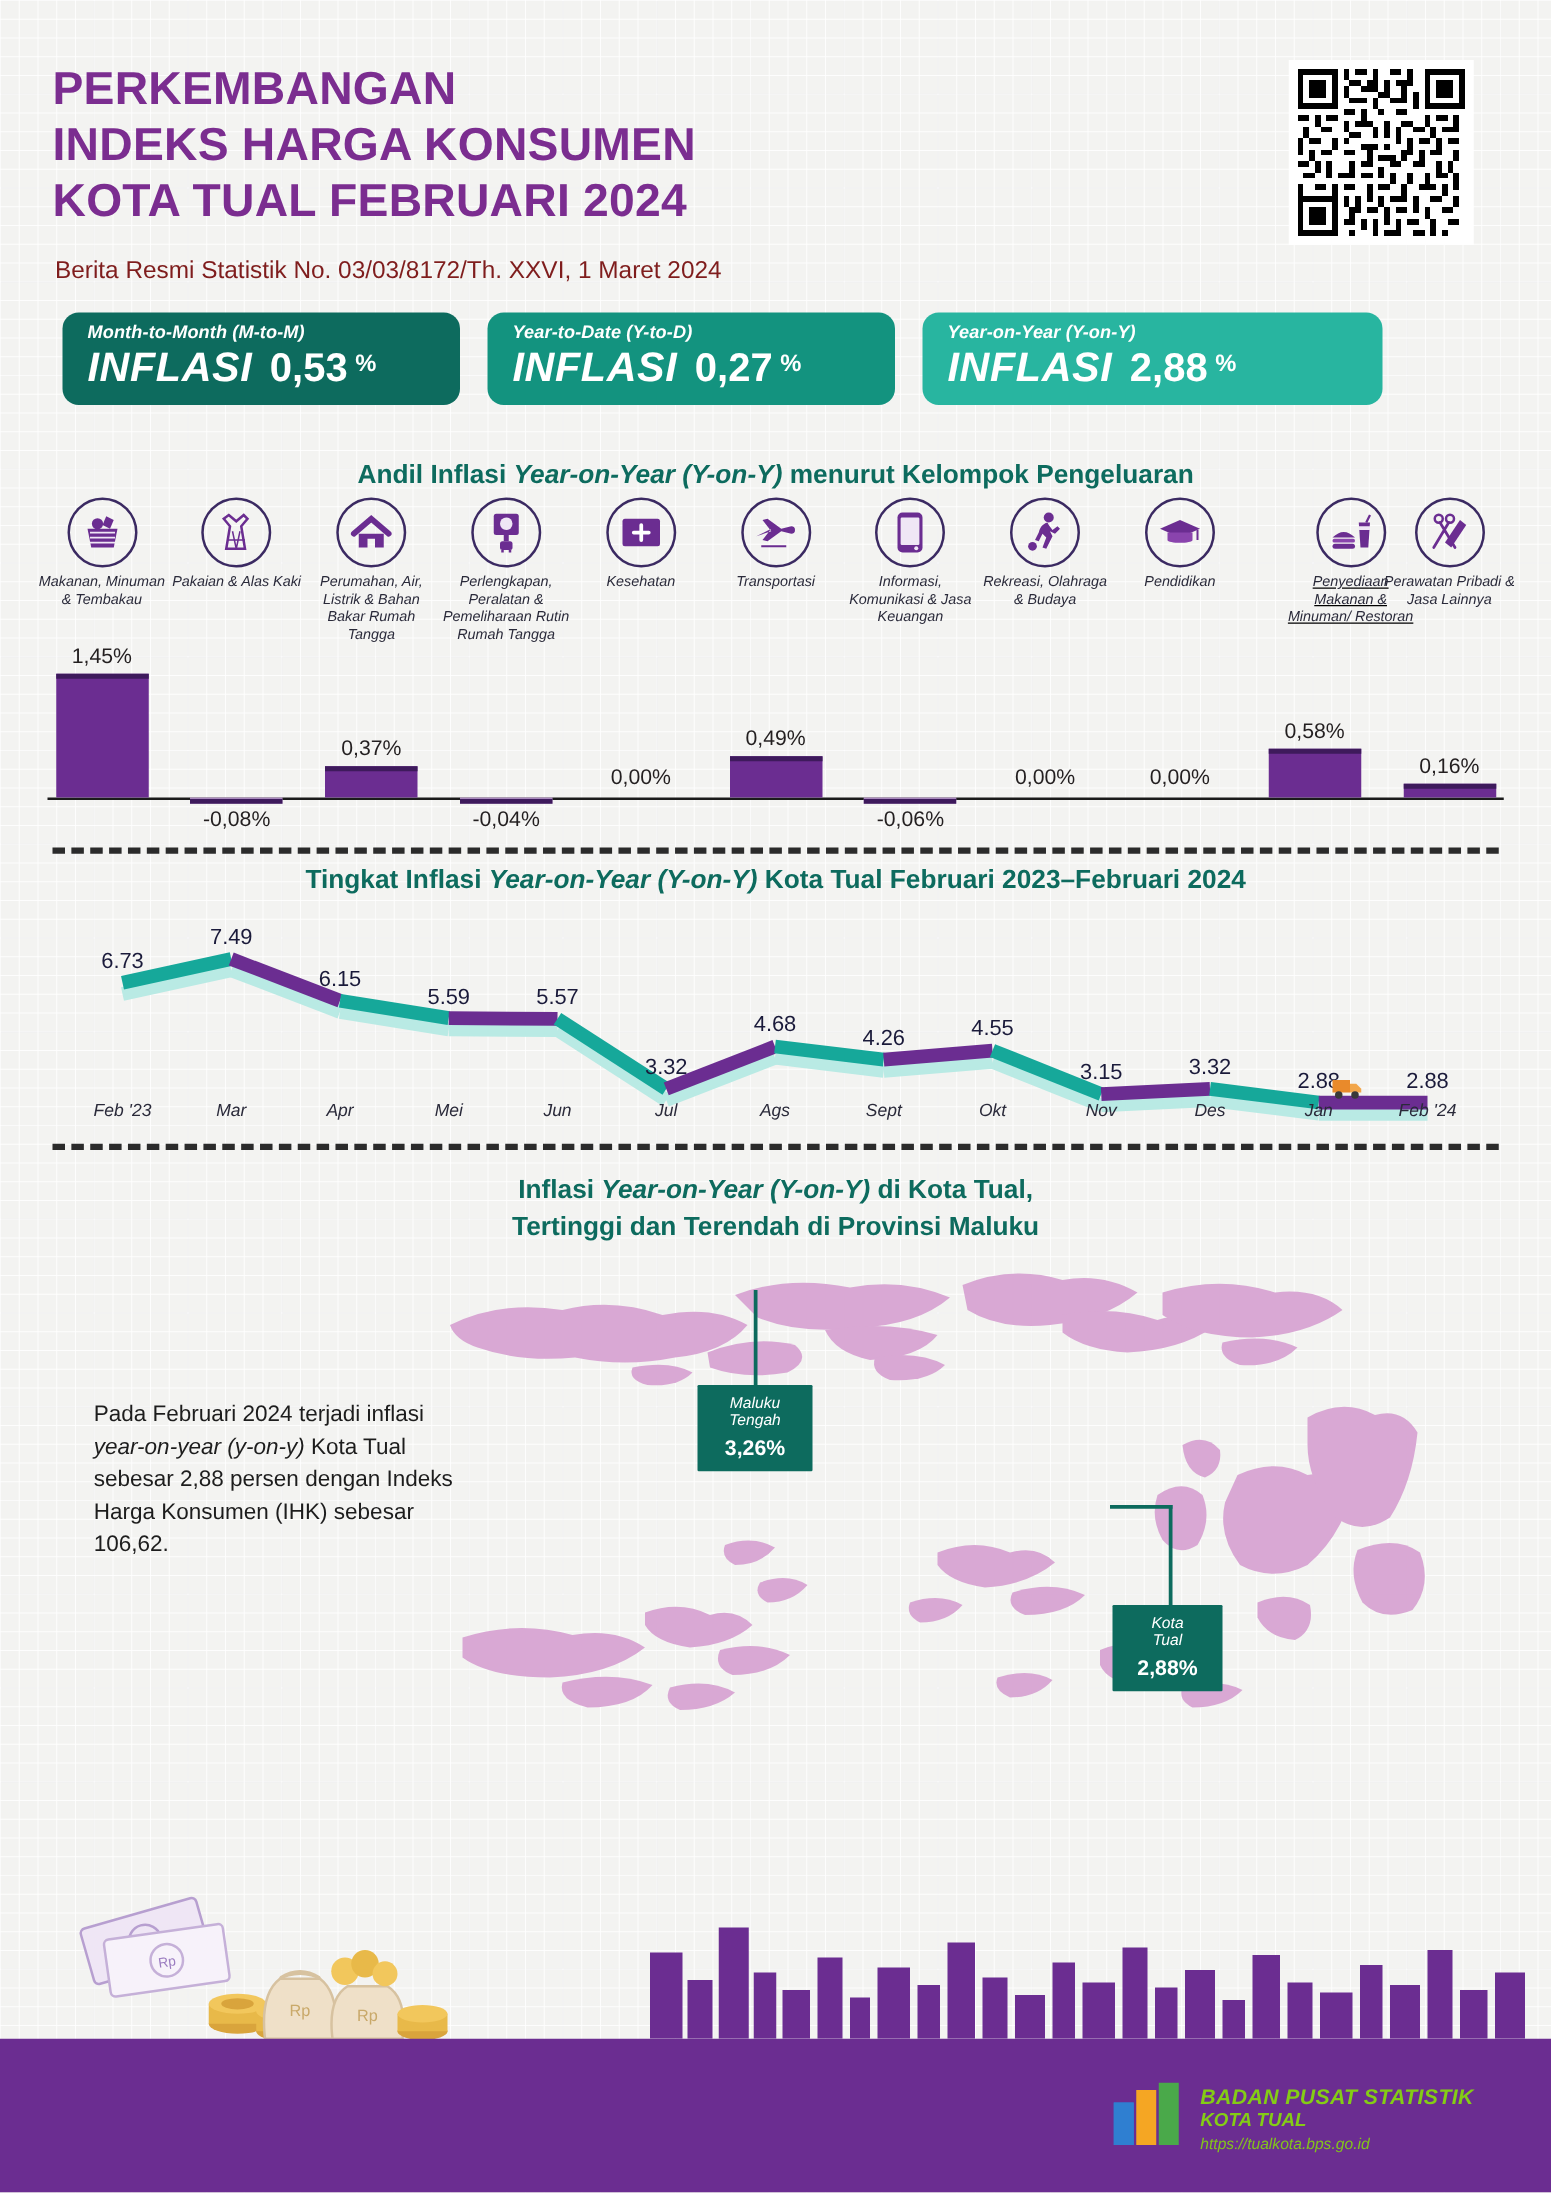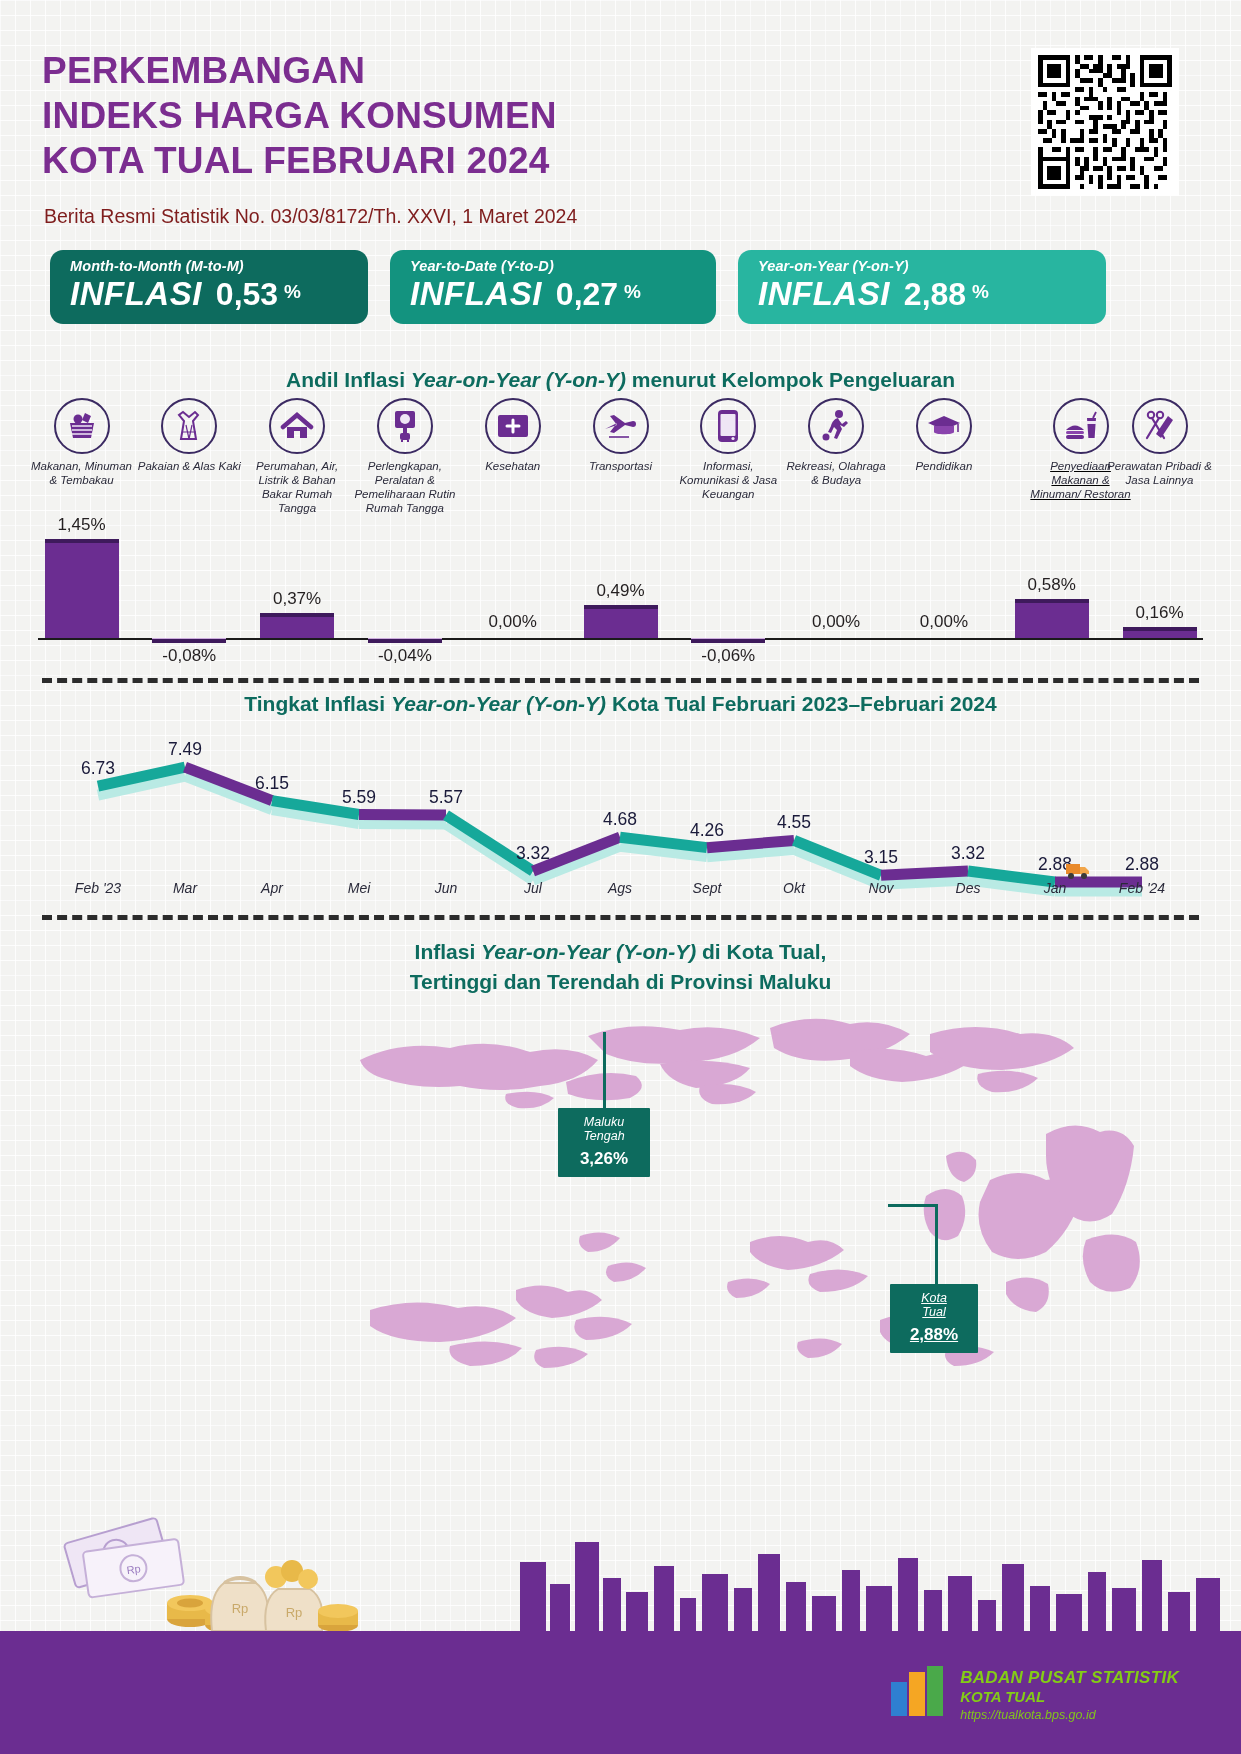--- a/index.html
+++ b/index.html
@@ -537,20 +537,23 @@
       <div class="xtick" style="left: 1092px;">Feb '24</div>
     </div>
 
   <div class="dash" id="dash2"></div>
 
   <div class="sec-title" id="secMap1">
     <span>Inflasi </span><i>Year-on-Year (Y-on-Y)</i><span> di Kota Tual,</span>
   </div>
   <div class="sec-title" id="secMap2">Tertinggi dan Terendah di Provinsi Maluku</div>
 
+  <div class="note">
+    <span>Pada Februari 2024 terjadi inflasi </span><i>year-on-year (y-on-y)</i><span> Kota Tual sebesar 2,88 persen dengan Indeks Harga Konsumen (IHK) sebesar 106,62.</span>
+  </div>
 
   <div class="mapwrap">
     <svg width="830" height="420" viewBox="0 0 830 420">
       <g fill="#d9a8d4">
         <path d="M30 70 Q70 50 120 58 Q160 48 200 62 Q240 54 268 70 Q250 92 210 96 Q170 104 130 96 Q86 100 52 88 Q34 82 30 70 Z"></path>
         <path d="M236 92 Q272 78 306 86 Q320 98 300 108 Q266 114 238 104 Z"></path>
         <path d="M258 46 Q300 30 350 40 Q392 32 430 48 Q404 70 358 72 Q310 78 276 64 Z"></path>
         <path d="M330 74 Q380 66 420 78 Q406 96 366 98 Q338 92 330 74 Z"></path>
         <path d="M440 38 Q480 22 520 34 Q552 28 580 44 Q554 66 510 70 Q470 74 444 58 Z"></path>
         <path d="M520 62 Q560 54 596 66 Q622 58 640 72 Q614 90 572 92 Q538 90 520 76 Z"></path>
@@ -587,21 +590,21 @@
     <div class="stem" style="left:273px; top:42px; height:76px;"></div>
     <div class="callout" style="left:228px; top:118px; width:92px;">
       <div class="cn">Maluku</div>
       <div class="cn">Tengah</div>
       <div class="cv">3,26%</div>
     </div>
 
     
     <div class="stem" style="left:605px; top:214px; height:96px;"></div>
     <div class="stem" style="left:558px; top:214px; width:50px; height:3px;"></div>
-    <div class="callout" style="left:560px; top:294px; width:88px;text-decoration:underline;">
+    <div class="callout" style="left:560px; top:294px; width:88px;">
       <div class="cn">Kota</div>
       <div class="cn">Tual</div>
       <div class="cv">2,88%</div>
     </div>
   </div>
 
   <div class="money">
     <svg width="330" height="135" viewBox="0 0 330 135">
       <g transform="rotate(-16 60 60)">
         <rect x="10" y="30" width="96" height="46" rx="4" fill="#efe6f5" stroke="#b79fd0" stroke-width="2"></rect>

